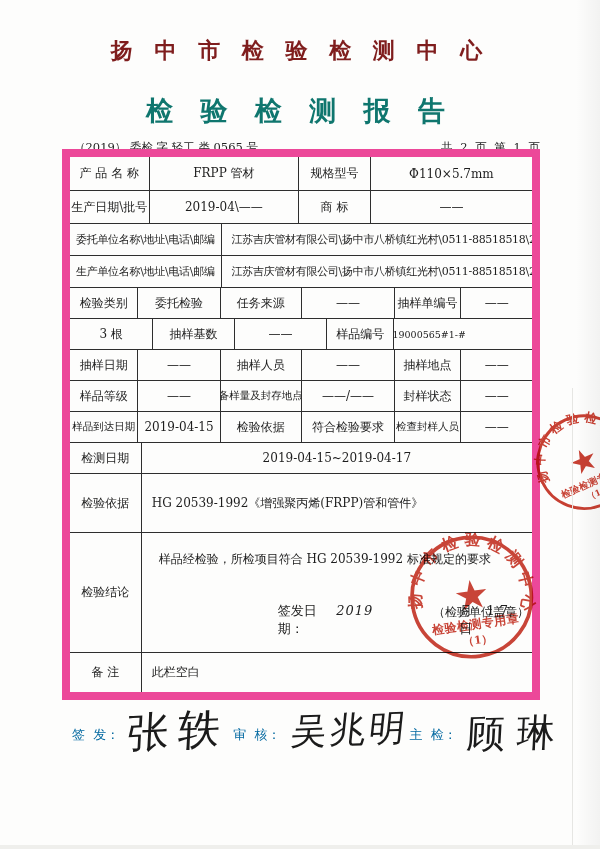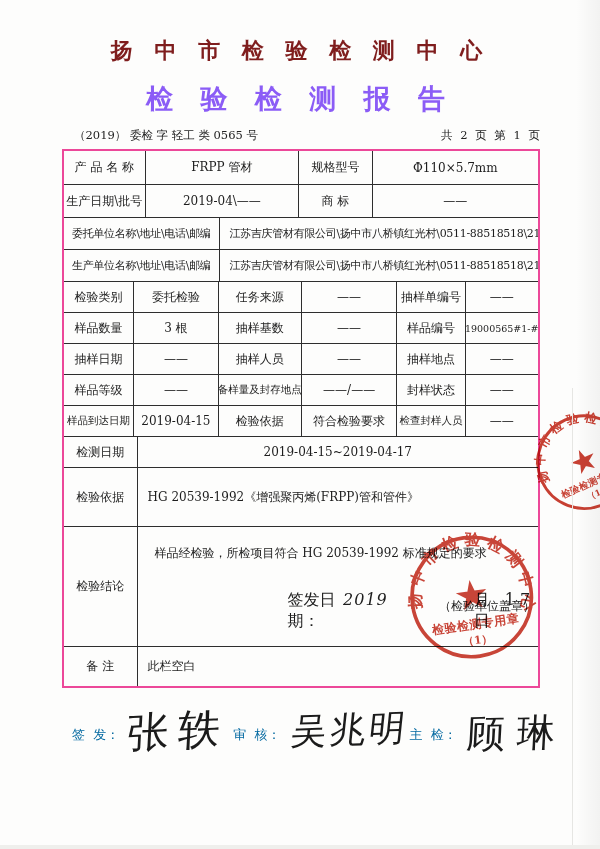--- a/index.html
+++ b/index.html
@@ -15,32 +15,32 @@
     background:linear-gradient(to right, rgba(0,0,0,0), rgba(0,0,0,0.045));
   }
   .scan-line-right { position:absolute; left:572px; top:388px; bottom:0; width:1px; background:#e6e6e3; }
   .scan-edge-bottom { position:absolute; left:0; right:0; bottom:0; height:4px; background:#efefec; }
 
   .org-title {
     margin-top:36px; text-align:center; font-size:22px; font-weight:bold;
     letter-spacing:7px; color:#7f1d1d; white-space:nowrap;
   }
   .report-title {
-    margin-top:15px; text-align:center; font-size:27px; font-weight:bold;
-    letter-spacing:9px; color:#8b5cf6; white-space:nowrap;
+    margin-top:27px; text-align:center; font-size:27px; font-weight:bold;
+    letter-spacing:9px; color:#0f766e; white-space:nowrap;
   }
   .meta-line {
     display:flex; justify-content:space-between; align-items:baseline;
     margin:11px 58px 0 74px; font-size:11.5px; color:#222;text-align:right;
   }
   .meta-line .page-info { letter-spacing:2px; }
 
   .report-table {
     position:absolute; left:62px; top:149px; width:478px;
-    border:2px solid #ec4899; background:transparent;
+    border:8px solid #ec4899; background:transparent;
   }
   .t-row { display:flex; width:100%; }
   .t-row + .t-row { border-top:1px solid #2e2e2e; }
   .cell {
     display:flex; align-items:center; justify-content:center;
     font-size:12px; padding:0 4px; overflow:hidden; white-space:nowrap; color:#1d1d1d;
   }
   .cell + .cell { border-left:1px solid #2e2e2e; }
   .cell.left { justify-content:flex-start; padding-left:10px; }
   .fs11 { font-size:11px; letter-spacing:-0.3px; }
@@ -51,21 +51,21 @@
   .h59{height:59px} .h120{height:120px} .h40{height:40px}
 
   .a1{width:17%} .a2{width:32.4%} .a3{width:15.5%} .a4{width:35.1%}
   .b1{width:32.6%} .b2{width:67.4%}
   .c1{width:14.6%} .c2{width:17.8%} .c3{width:17.6%} .c4{width:20.1%} .c5{width:14.4%} .c6{width:15.5%}
   .d1{width:15.3%} .d2{width:84.7%}
 
   .conclusion-cell { position:relative; display:block; white-space:normal; }
   .conclusion-text { padding:18px 10px 0 13px; font-size:12px; }
   .seal-note { position:absolute; top:71px; right:3px; font-size:12px; }
-  .issue-line { position:absolute; bottom:14px; left:150px; display:flex; align-items:baseline; font-size:16px; }
+  .issue-line { position:absolute; bottom:14px; left:136px; display:flex; align-items:baseline; font-size:13px; }
   .issue-line .iy { letter-spacing:1px;font-style:italic; }
   .issue-line .ir { margin-left:86px; letter-spacing:5px; }
 
   .signature-row {
     position:absolute; left:72px; top:695px; width:490px; height:80px;
     display:flex; align-items:center;
   }
   .sig-label { font-size:13px; color:#0369a1; white-space:pre; }
   .sig {
     font-size:42px; line-height:1; color:#1b1b1b; white-space:nowrap;
@@ -123,21 +123,20 @@
     <div class="t-row h31">
       <div class="cell c1">检验类别</div>
       <div class="cell c2">委托检验</div>
       <div class="cell c3">任务来源</div>
       <div class="cell c4">——</div>
       <div class="cell c5">抽样单编号</div>
       <div class="cell c6">——</div>
     </div>
 
     <div class="t-row h31">
-      <div class="cell c1">样品数量</div>
       <div class="cell c2">3 根</div>
       <div class="cell c3">抽样基数</div>
       <div class="cell c4">——</div>
       <div class="cell c5">样品编号</div>
       <div class="cell c6 fs9">219000565#1-#3</div>
     </div>
 
     <div class="t-row h31">
       <div class="cell c1">抽样日期</div>
       <div class="cell c2">——</div>

